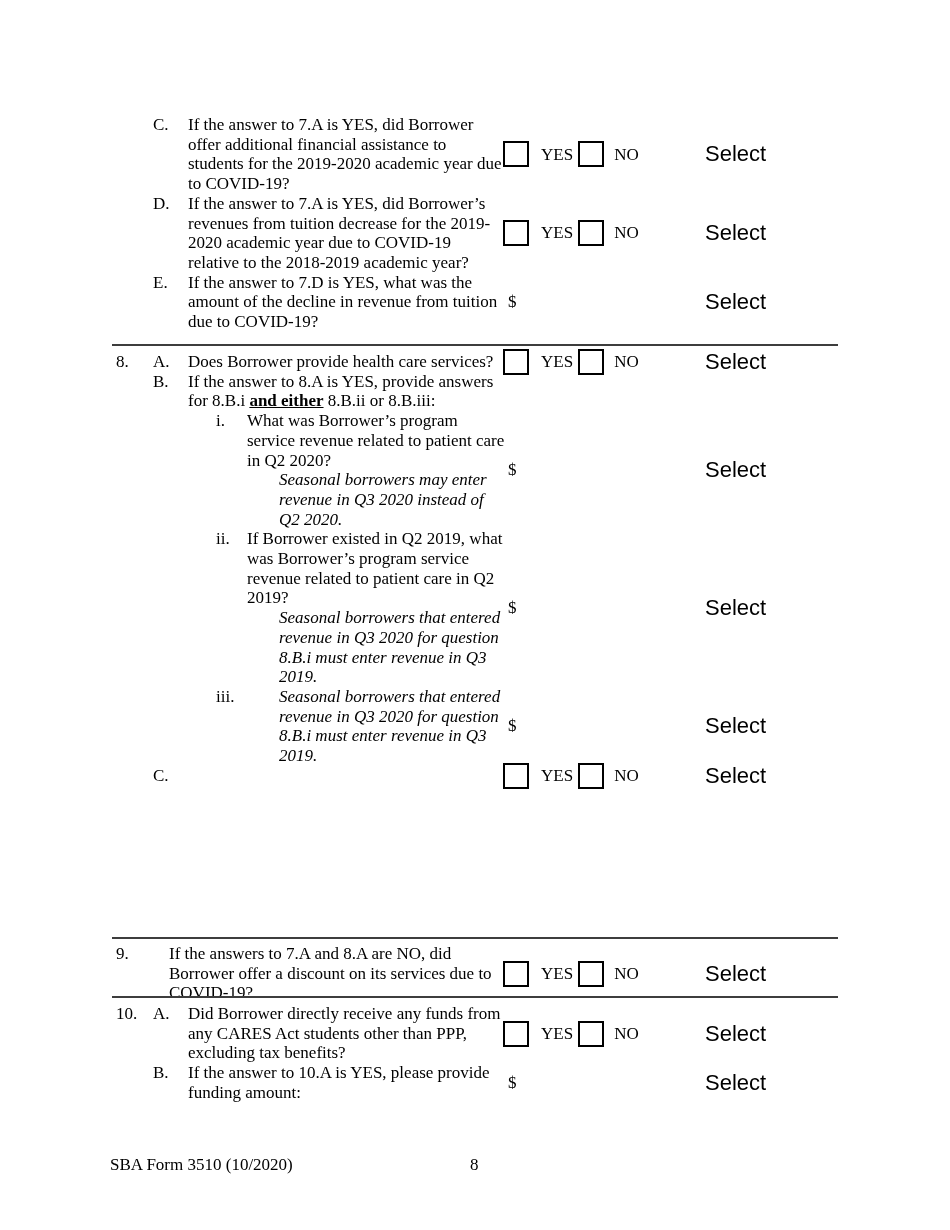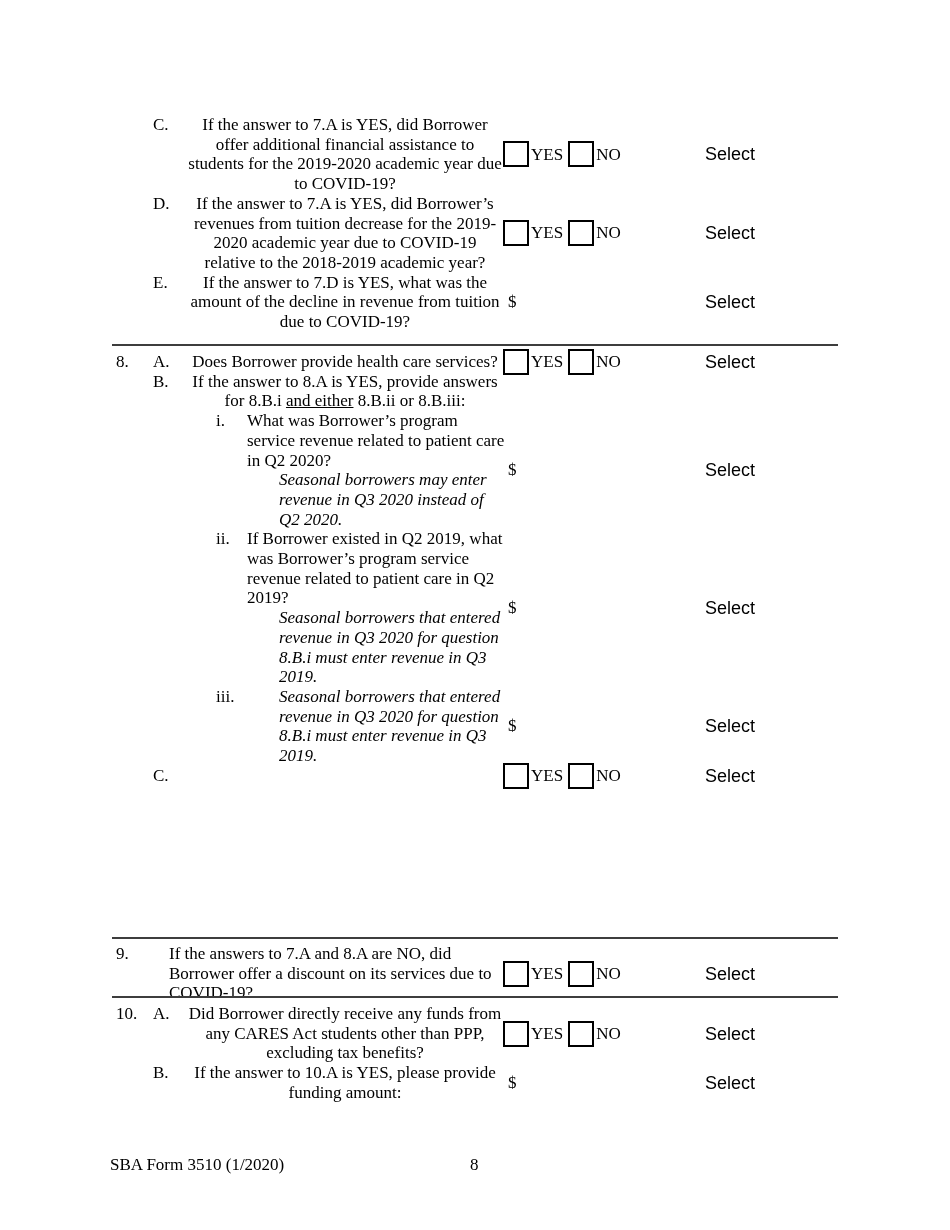--- a/index.html
+++ b/index.html
@@ -10,45 +10,45 @@
     font-family:"Liberation Serif", serif;
     font-size:17px;
     line-height:19.7px;
     color:#000000;
     overflow:hidden;
   }
   .section { position:absolute; left:112px; width:726px; }
   .qrow { position:relative; display:flex; align-items:flex-start; }
   .cnum    { flex:none; width:41px; padding-left:4px; box-sizing:border-box; }
   .cletter { flex:none; width:35px; }
-  .ctext   { flex:none; width:314px;text-align:center; }
+  .ctext   { flex:none; width:314px; }
   .ctext-wide { flex:none; width:341px;margin-left:16px; }
   .croman  { flex:none; margin-left:28px; width:31px; }
   .csub    { flex:none; width:258px; }
   .note    { font-style:italic; margin-left:32px; width:224px; }
   .answer  { position:absolute; top:50%; transform:translateY(-50%); }
   .yn      { left:391px; display:flex; align-items:center; }
   .dollar  { left:396px; }
   .cb {
     flex:none; display:inline-block;
     width:22px; height:22px;
     border:2px solid #000; background:#fff;
   }
-  .cbl1 { margin-left:2px; margin-right:5px; }
-  .cbl2 { margin-left:2px; }
+  .cbl1 { margin-left:12px; margin-right:5px; }
+  .cbl2 { margin-left:10px; }
   .sel {
     position:absolute; left:593px; top:50%; transform:translateY(-50%);
     font-family:"Liberation Sans", sans-serif;
-    font-size:18px; line-height:20px;
+    font-size:22px; line-height:20px;
     white-space:nowrap; cursor:default;
   }
   .hr { position:absolute; left:112px; width:726px; height:2px; background:#3d3d3d; }
   #hr1 { top:344px; } #hr2 { top:937px; } #hr3 { top:996px; }
   #sec7  { top:115px; } #sec8 { top:352px; } #sec9 { top:944px; } #sec10 { top:1004px; }
-  .bu { font-weight:normal; text-decoration:underline; }
+  .bu { font-weight:bold; text-decoration:underline; }
   .footer-left { position:absolute; top:1155px; left:110px; }
   .footer-page { position:absolute; top:1155px; left:470px; }
 </style>
 </head>
 <body>
 
 <div class="page">
 
   <div class="section" id="sec7">
 
@@ -196,16 +196,16 @@
     <div class="qrow">
       <div class="cnum"></div>
       <div class="cletter">B.</div>
       <div class="ctext">If the answer to 10.A is YES, please provide funding amount:</div>
       <div class="answer dollar">$</div>
       <div class="sel">Select</div>
     </div>
 
   </div>
 
-  <div class="footer-left">SBA Form 3510 (1/2020)</div>
+  <div class="footer-left">SBA Form 3510 (10/2020)</div>
   <div class="footer-page">8</div>
 
 </div>
 
 </body></html>

